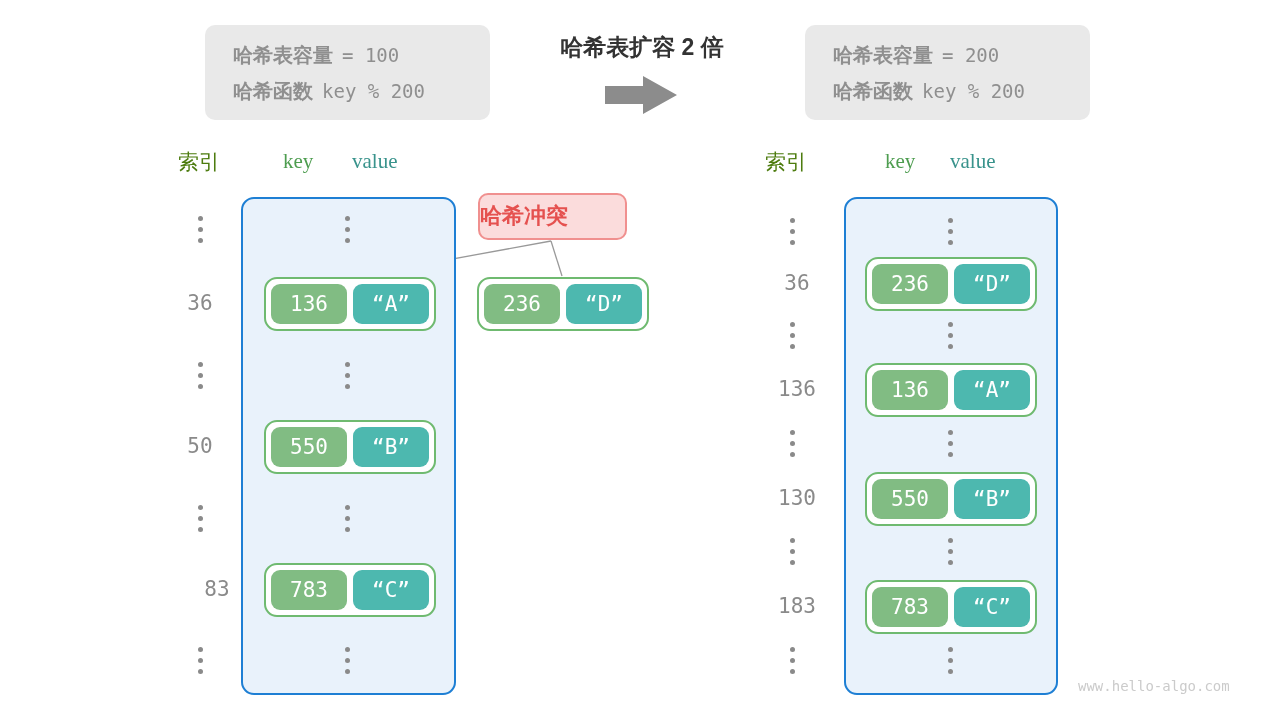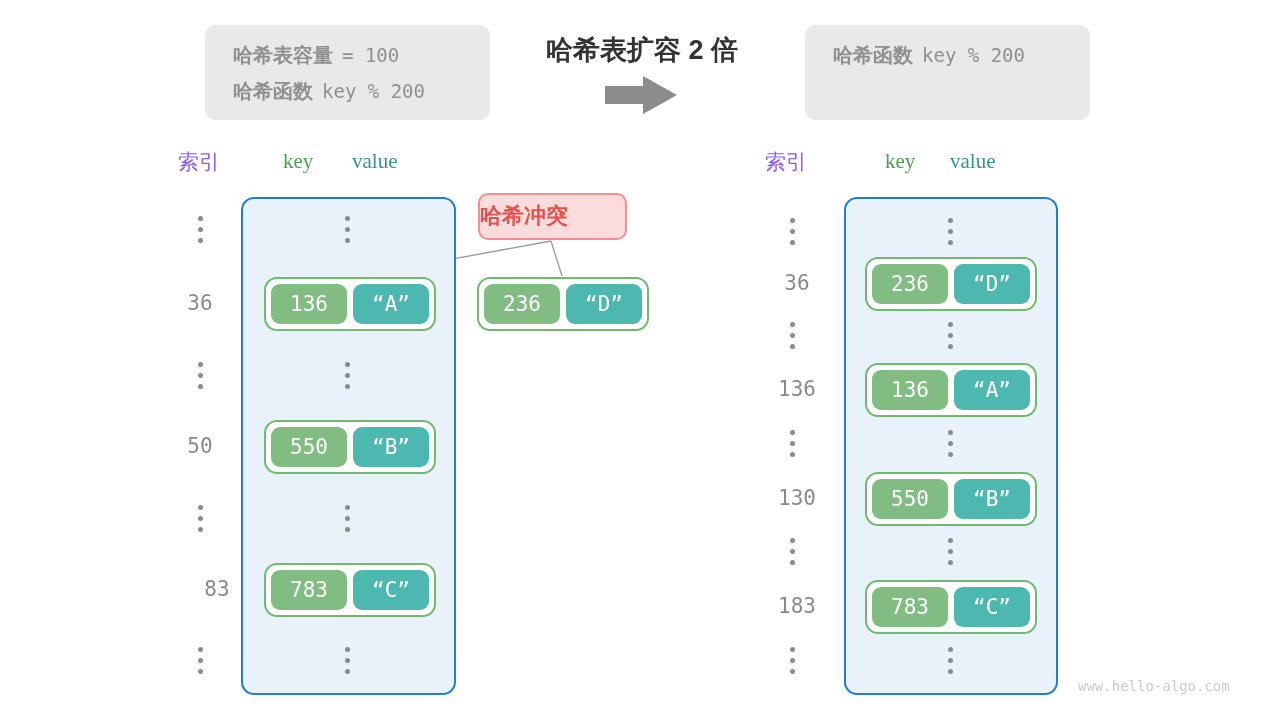--- a/index.html
+++ b/index.html
@@ -29,31 +29,31 @@
     font-family: "DejaVu Sans Mono", monospace;
     font-size: 19px;
     margin-left: 9px;
   }
 
   
   .main-title {
     position: absolute;
     left: 512px; top: 32px; width: 260px;
     text-align: center;
-    font-size: 27px;
+    font-size: 23px;
     font-weight: 700;
     color: #333333;
     white-space: nowrap;
   }
 
   
   .hdr-index {
     position: absolute;
     font-size: 21px;
-    color: #8b5cf6;
+    color: #4d7c0f;
     white-space: nowrap;
   }
   .hdr-key, .hdr-value {
     position: absolute;
     font-family: Liberation Serif, serif;
     font-size: 21px;
     white-space: nowrap;
   }
   .hdr-key   { color: #4e9d50; }
   .hdr-value { color: #39938c; }
@@ -164,20 +164,21 @@
   </div>
 
   <div class="main-title">哈希表扩容 2 倍</div>
   <svg class="overlay" width="1280" height="720">
     <polygon points="605,86 643,86 643,76 677,95 643,114 643,104 605,104" fill="#8c8c8c"></polygon>
     <line x1="551" y1="241" x2="354" y2="277" stroke="#999999" stroke-width="1.3"></line>
     <line x1="551" y1="241" x2="562" y2="276" stroke="#999999" stroke-width="1.3"></line>
   </svg>
 
   <div class="info-box" style="left:805px; top:25px;">
+    <div class="info-line"><span class="cjk">哈希表容量</span><span class="code">= 200</span></div>
     <div class="info-line"><span class="cjk">哈希函数</span><span class="code">key % 200</span></div>
   </div>
 
   <div class="hdr-index" style="left:178px; top:148px;">索引</div>
   <div class="hdr-key" style="left:283px; top:149px;">key</div>
   <div class="hdr-value" style="left:352px; top:149px;">value</div>
 
   <div class="hdr-index" style="left:765px; top:148px;">索引</div>
   <div class="hdr-key" style="left:885px; top:149px;">key</div>
   <div class="hdr-value" style="left:950px; top:149px;">value</div>

